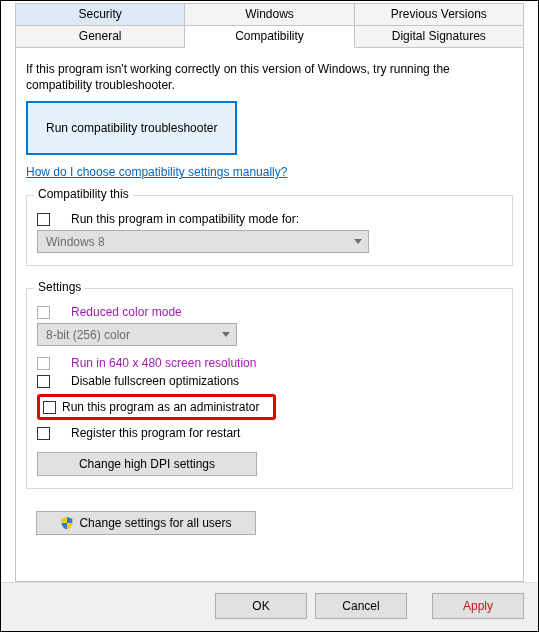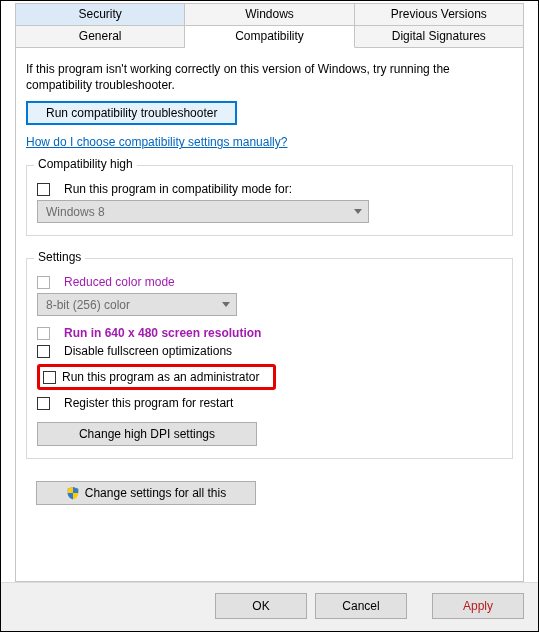--- a/index.html
+++ b/index.html
@@ -64,21 +64,21 @@
     font: inherit;
     cursor: default;
     display: inline-flex;
     align-items: center;
     justify-content: center;
     gap: 5px;
   }
   .btn.highlight {
     border: 2px solid #0078d7;
     background: #e5f1fb;
-    padding: 3px 18px;
+    padding: 18px 18px;
   }
   .link {
     color: #0067c0;
     text-decoration: underline;
     cursor: pointer;
     display: inline-block;
     margin-top: 10px;
     margin-bottom: 10px;
   }
   .group {
@@ -91,21 +91,21 @@
     position: absolute;
     top: -9px;
     left: 7px;
     background: #fff;
     padding: 0 4px;
     font-size: 12px;
   }
   .field {
     display: flex;
     align-items: center;
-    gap: 14px;
+    gap: 21px;
     margin: 4px 0;
   }
   .chk {
     width: 13px;
     height: 13px;
     border: 1px solid #333;
     flex: none;
     display: inline-block;
   }
   .chk.disabled { border-color: #b0b0b0; }
@@ -191,21 +191,21 @@
 
   <div class="intro">If this program isn't working correctly on this version of Windows, try running the compatibility troubleshooter.</div>
 
   <button class="btn highlight">Run compatibility troubleshooter</button>
 
   <div>
     <span class="link">How do I choose compatibility settings manually?</span>
   </div>
 
   <div class="group">
-    <div class="group-title">Compatibility high</div>
+    <div class="group-title">Compatibility this</div>
     <div class="field">
       <span class="chk"></span>
       <span class="txt">Run this program in compatibility mode for:</span>
     </div>
     <div class="select wide">
       <span>Windows 8</span>
       <span class="caret"></span>
     </div>
   </div>
 
@@ -214,21 +214,21 @@
 
     <div class="field">
       <span class="chk disabled"></span>
       <span class="txt disabled">Reduced color mode</span>
     </div>
     <div class="select">
       <span>8-bit (256) color</span>
       <span class="caret"></span>
     </div>
 
-    <div class="field" style="margin-top:10px;font-weight:bold;">
+    <div class="field" style="margin-top:10px;">
       <span class="chk disabled"></span>
       <span class="txt disabled">Run in 640 x 480 screen resolution</span>
     </div>
 
     <div class="field">
       <span class="chk"></span>
       <span class="txt">Disable fullscreen optimizations</span>
     </div>
 
     <div class="highlighted-frame">
@@ -248,21 +248,21 @@
     <span class="shield">
       <svg viewBox="0 0 16 16" width="14" height="14">
         <path d="M8 1 L14 3 V8 C14 12 11 14.5 8 15 V1 Z" fill="#ffcc00"></path>
         <path d="M8 1 L2 3 V8 C2 12 5 14.5 8 15 V1 Z" fill="#2e7cd6"></path>
         <path d="M8 1 L14 3 V8 H8 Z" fill="#2e7cd6"></path>
         <path d="M8 8 H14 C14 12 11 14.5 8 15 Z" fill="#ffcc00"></path>
         <path d="M8 1 L2 3 V8 H8 Z" fill="#ffcc00"></path>
         <path d="M8 8 H2 C2 12 5 14.5 8 15 Z" fill="#2e7cd6"></path>
       </svg>
     </span>
-    <span>Change settings for all this</span>
+    <span>Change settings for all users</span>
   </button>
 
 </div>
 
 <div class="dlg-buttons">
   <button class="btn">OK</button>
   <button class="btn">Cancel</button>
   <button class="btn disabled">Apply</button>
 </div>
 

